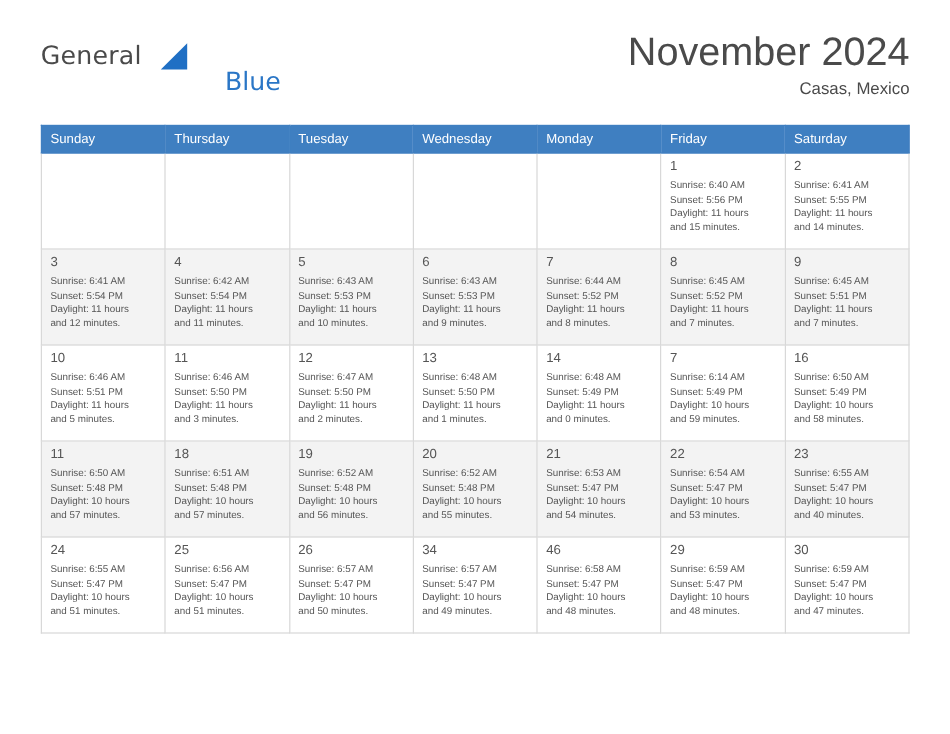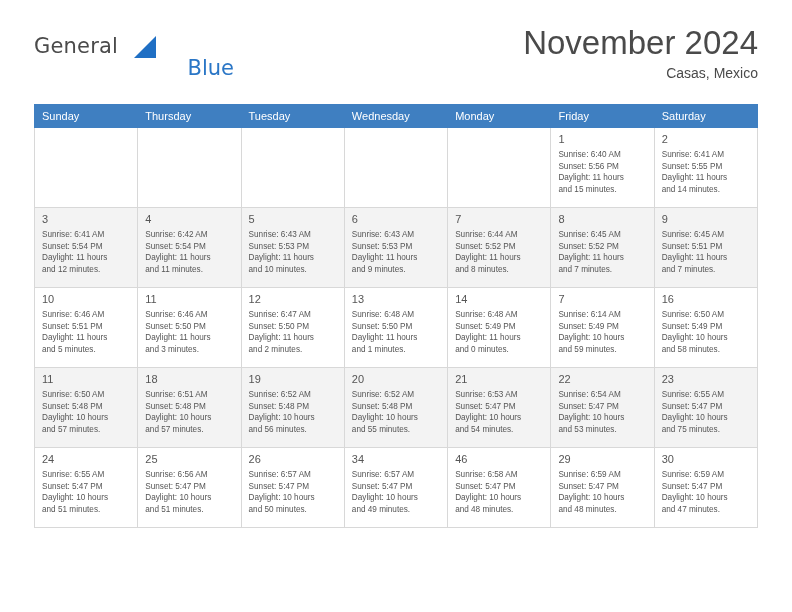--- a/index.html
+++ b/index.html
@@ -375,21 +375,21 @@
             <div>Daylight: 10 hours</div>
             <div>and 53 minutes.</div>
           </div>
         </td>
         <td>
           <div class="daynum">23</div>
           <div class="info">
             <div>Sunrise: 6:55 AM</div>
             <div>Sunset: 5:47 PM</div>
             <div>Daylight: 10 hours</div>
-            <div>and 75 minutes.</div>
+            <div>and 40 minutes.</div>
           </div>
         </td>
       </tr>
 
       <tr class="plain">
         <td>
           <div class="daynum">24</div>
           <div class="info">
             <div>Sunrise: 6:55 AM</div>
             <div>Sunset: 5:47 PM</div>

